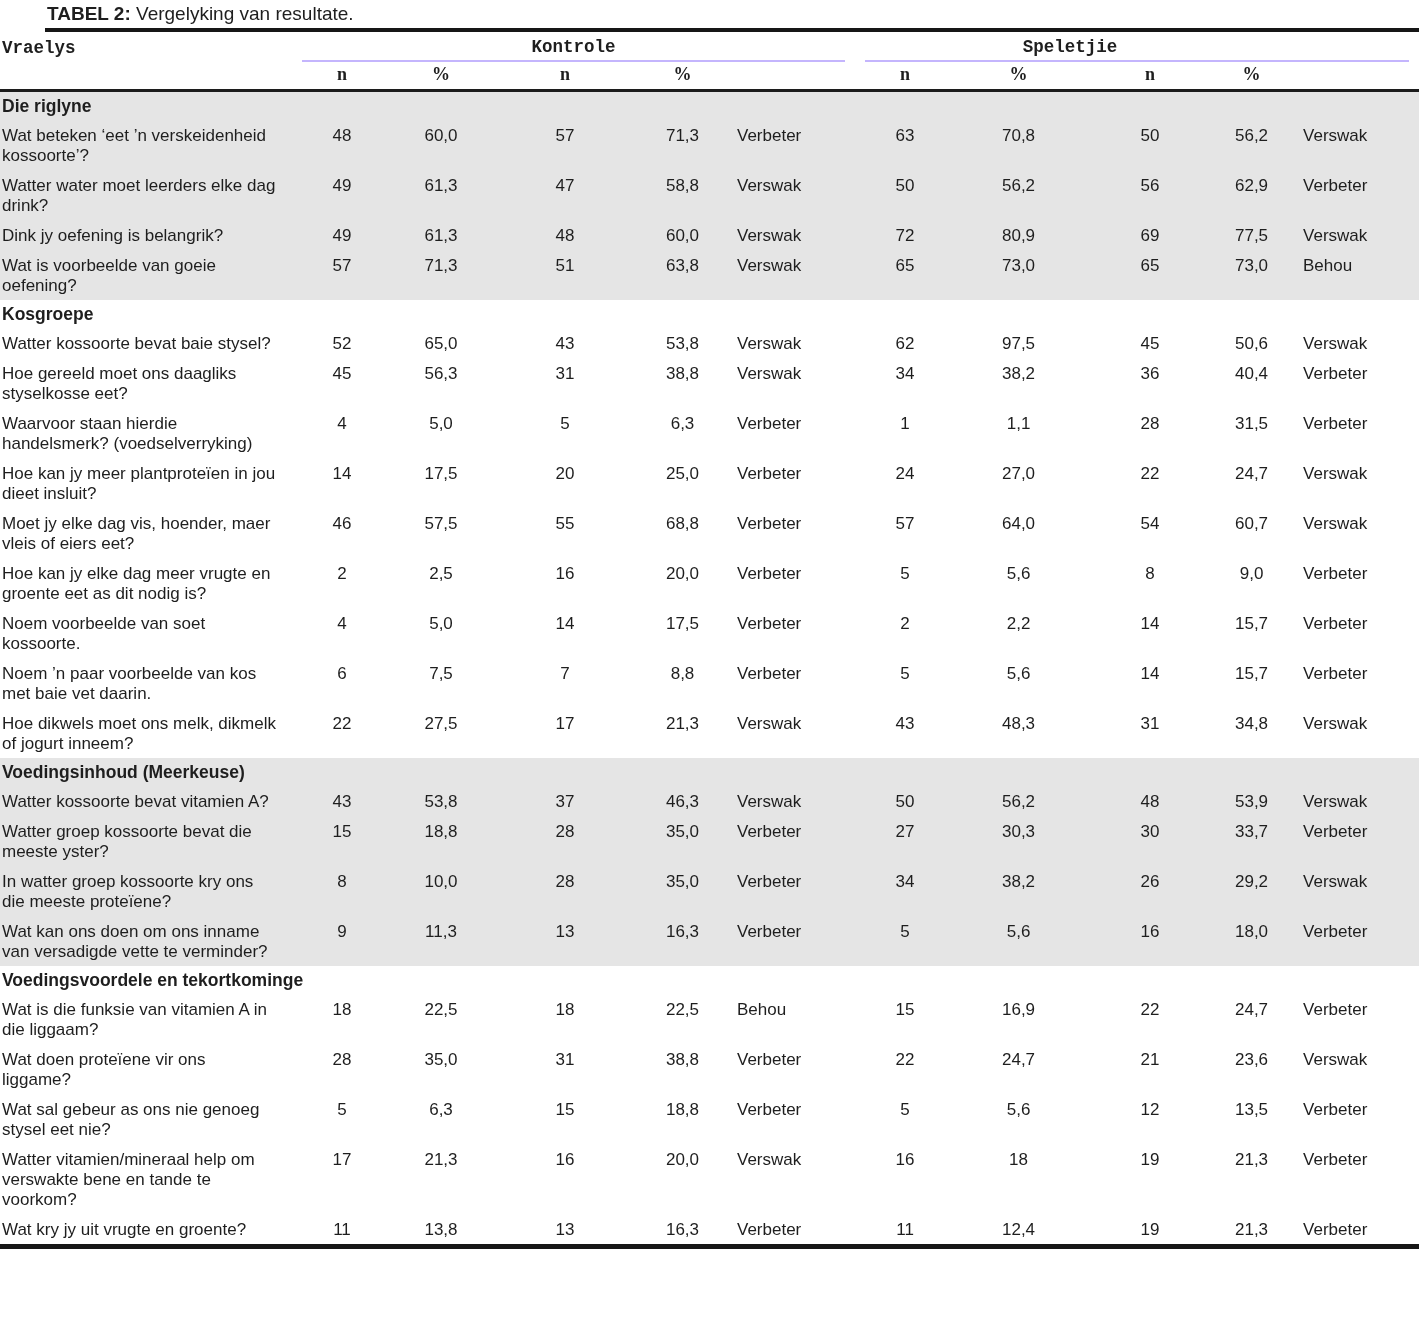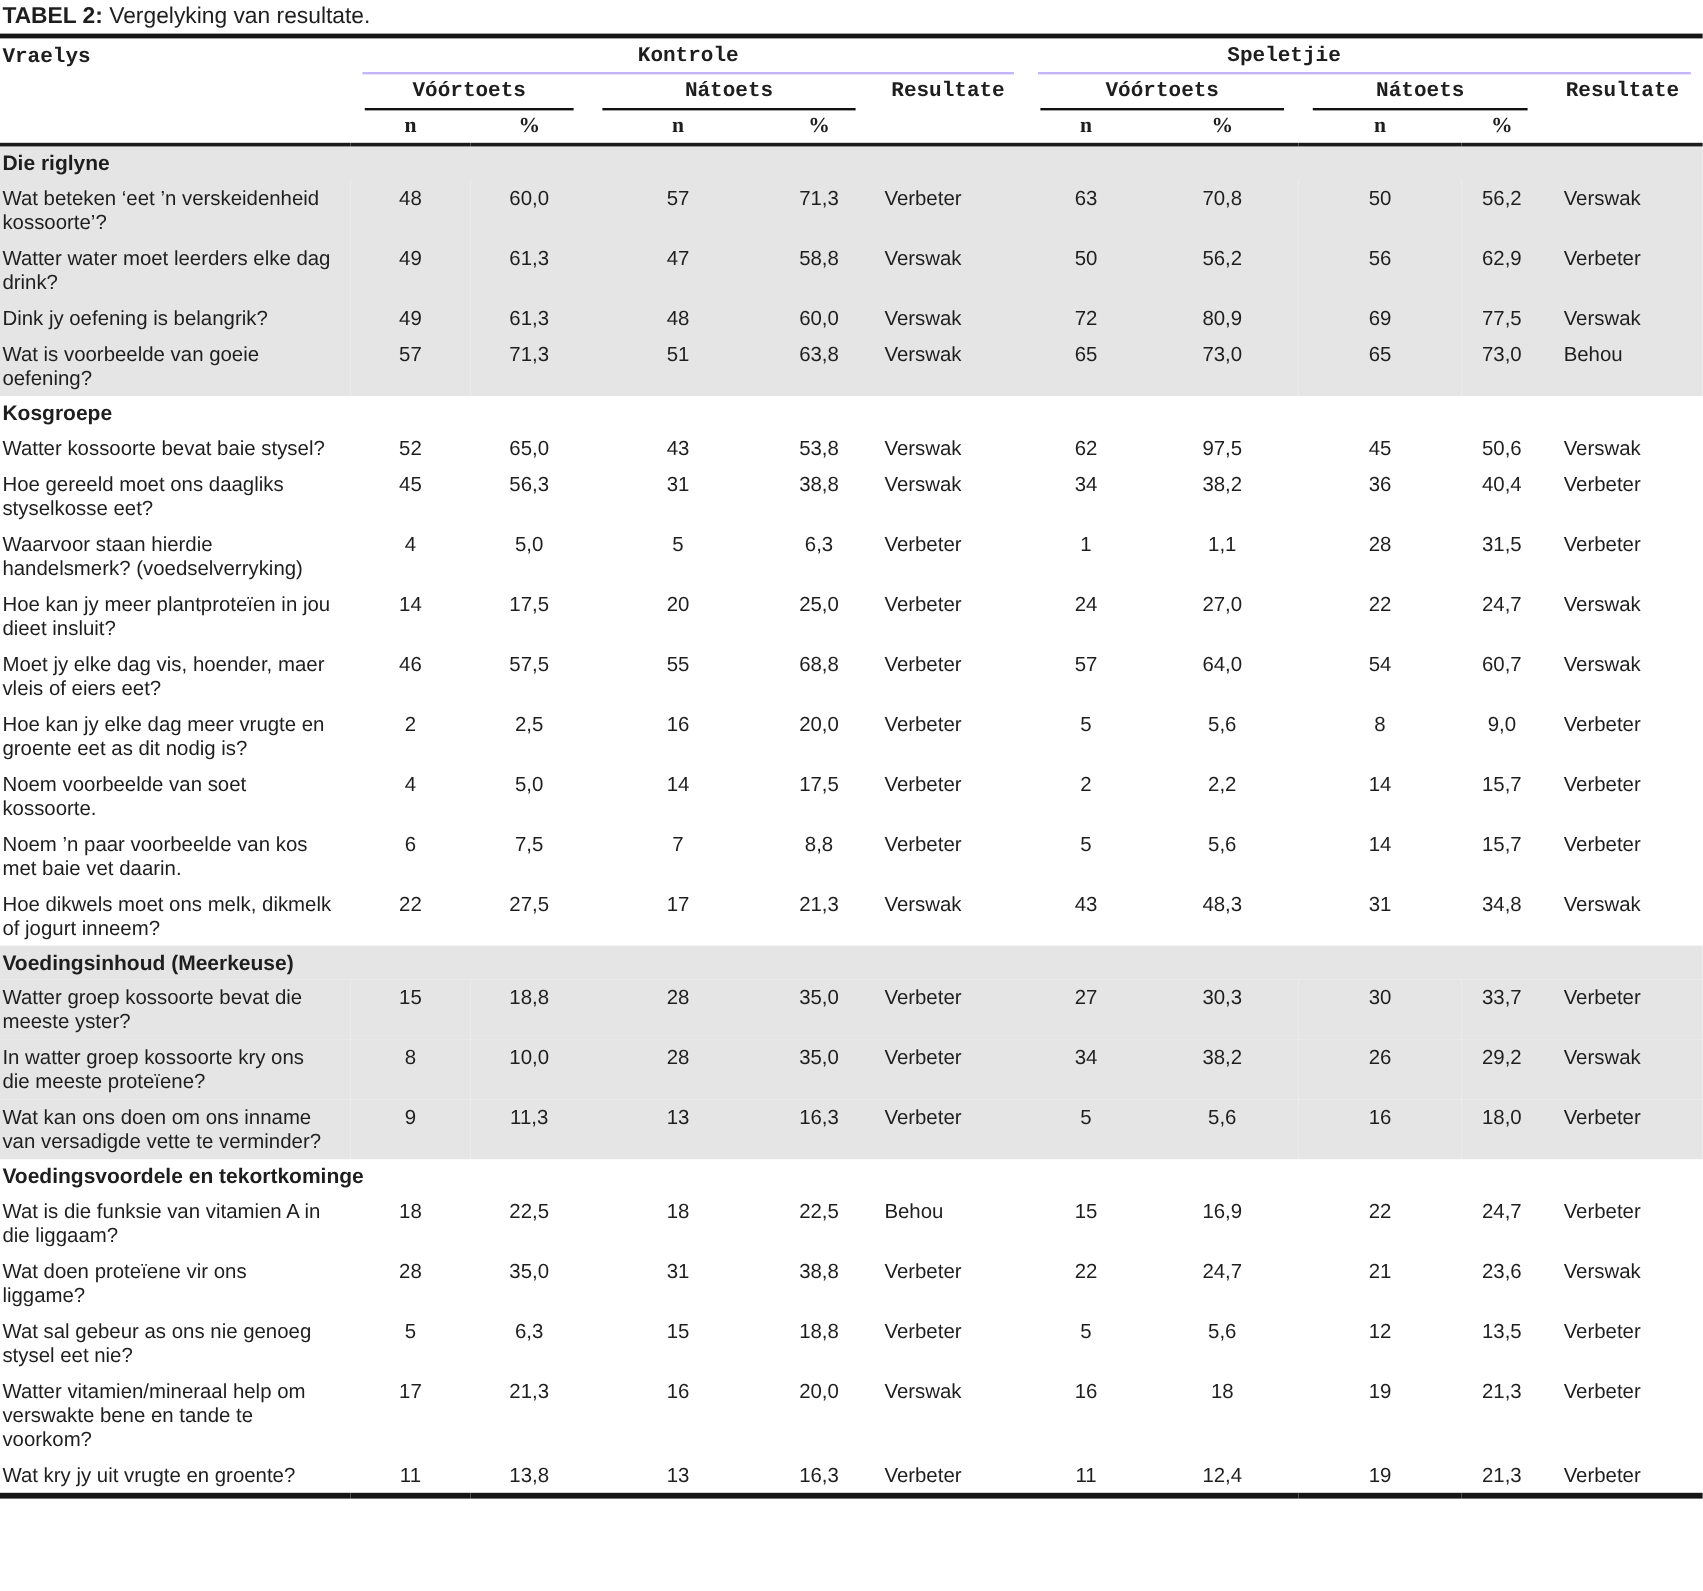--- a/index.html
+++ b/index.html
@@ -1,19 +1,19 @@
 <!DOCTYPE html>
 <html><head>
 <meta charset="utf-8">
 <style>
   html,body{margin:0;padding:0;background:#fff;}
   .page{width:1419px;box-sizing:border-box;background:#fff;color:#1e1e1e;
         font-family:"Liberation Sans",sans-serif;}
   .title{font-size:19px;line-height:23px;padding:2px 0 3px 2px;
-         border-bottom:4px solid #161616;}
+         border-bottom:4px solid #161616;margin-left:45px;}
   .title .bold{font-weight:bold;}
   table{width:1419px;border-collapse:collapse;table-layout:fixed;
         border-bottom:5px solid #161616;font-size:17px;color:#1e1e1e;}
   th,td{margin:0;}
   thead th{font-weight:bold;text-align:center;vertical-align:bottom;padding:0;font-family:Liberation Mono, monospace;}
   th.vraelys{vertical-align:top;text-align:left;padding:6px 0 0 2px;font-size:17.5px;}
   th.grp{padding:5px 10px 0 10px;}
   .gline{border-bottom:2px solid #c4b5fd;padding-bottom:3px;}
   .gline .glabel{display:block;text-align:center;font-size:17.5px;}
   .gline .offset-r{margin-right:134px;}
@@ -61,37 +61,20 @@
           <div class="gline">
               <span class="glabel">Kontrole</span>
             </div>
         </th>
         <th class="grp" colspan="5">
           <div class="gline">
               <span class="glabel offset-r">Speletjie</span>
             </div>
         </th>
       </tr>
-      <tr>
-        <th></th>
-        <th class="sub" colspan="2">
-          <div class="hline">Vóórtoets</div>
-        </th>
-        <th class="sub" colspan="2">
-          <div class="hline">Nátoets</div>
-        </th>
-        <th class="resh">Resultate</th>
-        <th class="sub" colspan="2">
-          <div class="hline">Vóórtoets</div>
-        </th>
-        <th class="sub" colspan="2">
-          <div class="hline">Nátoets</div>
-        </th>
-        <th class="resh">Resultate</th>
-      </tr>
       <tr class="nhrow">
         <th></th>
         <th class="nh">n</th>
         <th class="nh">%</th>
         <th class="nh">n</th>
         <th class="nh">%</th>
         <th></th>
         <th class="nh">n</th>
         <th class="nh">%</th>
         <th class="nh">n</th>
@@ -272,20 +255,33 @@
           <td class="num">43</td>
           <td class="num">48,3</td>
           <td class="num">31</td>
           <td class="num">34,8</td>
           <td class="res2">Verswak</td>
         </tr>
         <tr class="shaded">
           <th class="sec" colspan="11">Voedingsinhoud (Meerkeuse)</th>
         </tr>
         <tr class="shaded">
+          <td class="q">Watter kossoorte bevat vitamien A?</td>
+          <td class="num">43</td>
+          <td class="num">53,8</td>
+          <td class="num">37</td>
+          <td class="num">46,3</td>
+          <td class="res">Verswak</td>
+          <td class="num">50</td>
+          <td class="num">56,2</td>
+          <td class="num">48</td>
+          <td class="num">53,9</td>
+          <td class="res2">Verswak</td>
+        </tr>
+        <tr class="shaded">
           <td class="q">Watter groep kossoorte bevat die meeste yster?</td>
           <td class="num">15</td>
           <td class="num">18,8</td>
           <td class="num">28</td>
           <td class="num">35,0</td>
           <td class="res">Verbeter</td>
           <td class="num">27</td>
           <td class="num">30,3</td>
           <td class="num">30</td>
           <td class="num">33,7</td>

